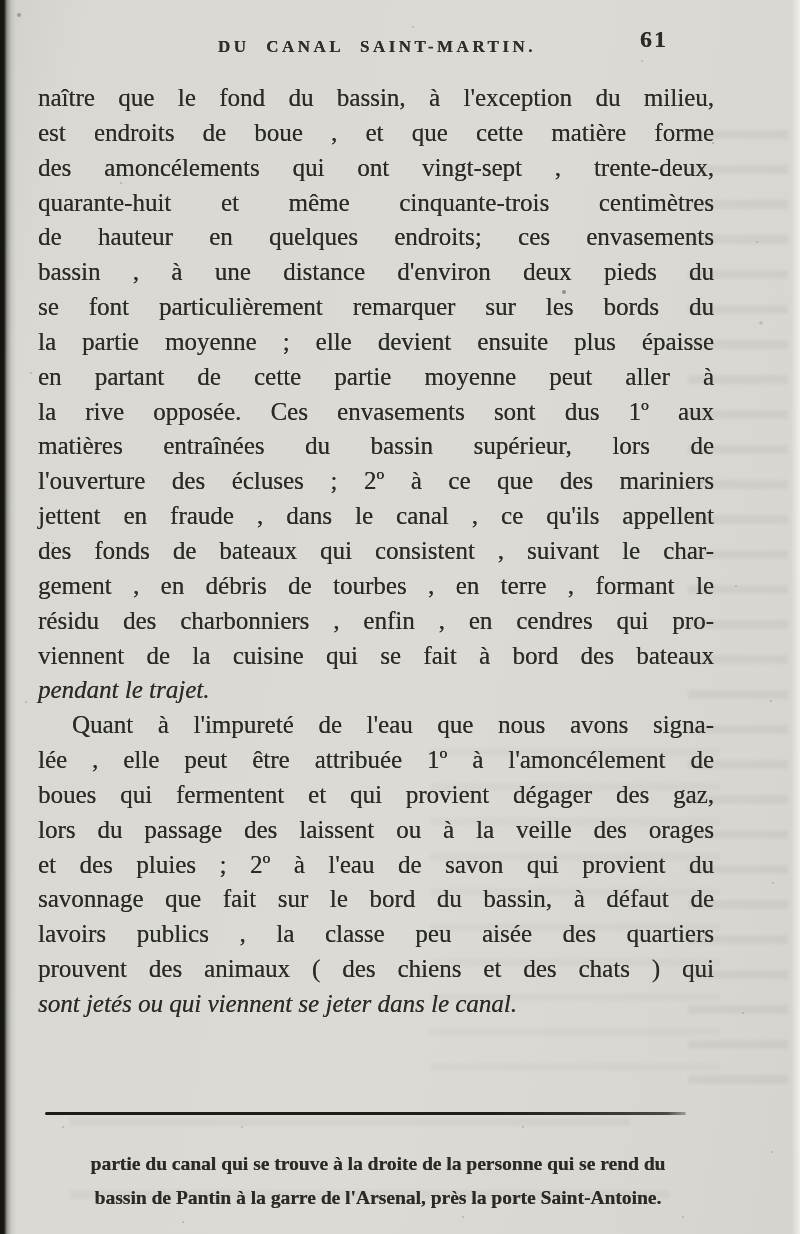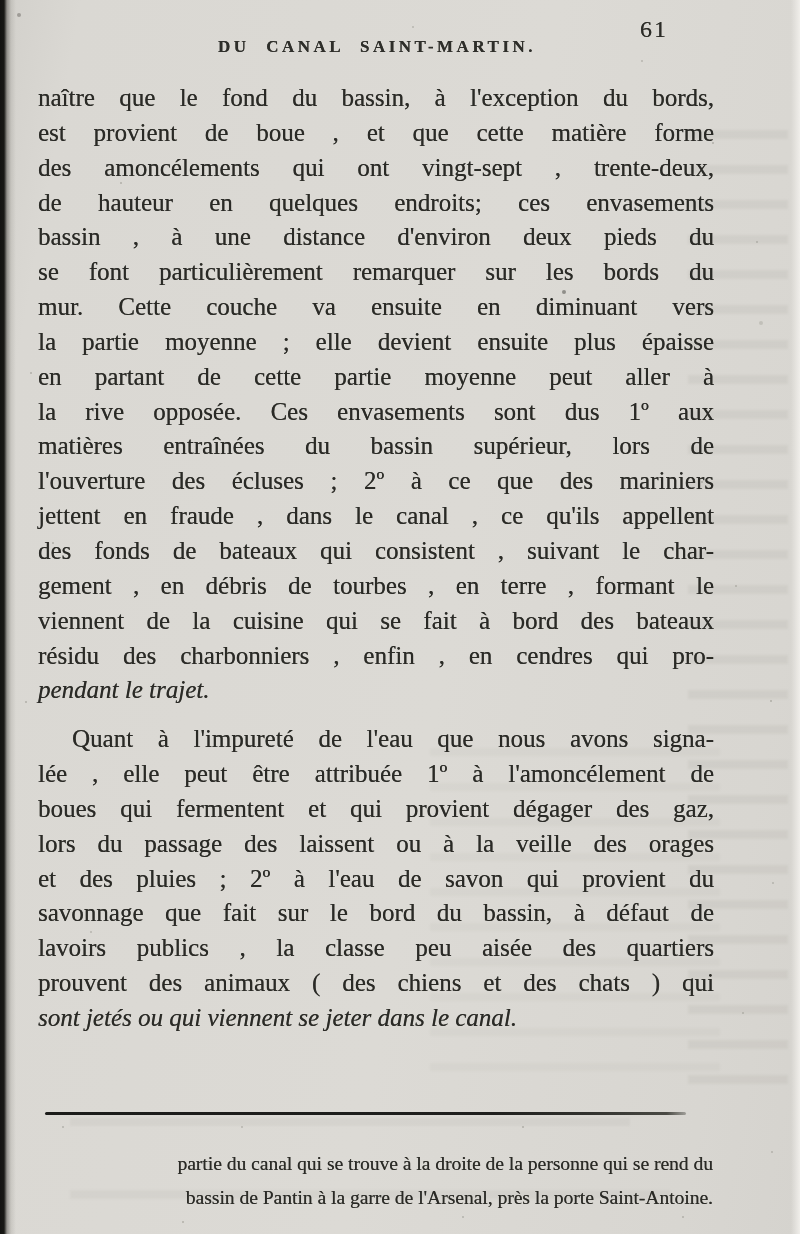--- a/index.html
+++ b/index.html
@@ -18,45 +18,46 @@
     background:linear-gradient(270deg,#f0eeea 0px,rgba(240,238,234,.55) 4px,rgba(0,0,0,0) 9px);}
   
   .running-title{
     position:absolute;top:37px;left:0;width:714px;
     text-align:center;font-size:17px;font-weight:bold;
     letter-spacing:3.5px;word-spacing:9px;color:#2e2e2a;
     text-shadow:0 0 .4px rgba(40,40,34,.8);
     margin-left:20px;
   }
   .page-number{
-    position:absolute;top:16px;left:640px;
+    position:absolute;top:26px;left:640px;
     font-size:24px;letter-spacing:2px;color:#2c2c28;
     text-shadow:0 0 .4px rgba(40,40,34,.8);
+    font-weight:bold;
   }
   
   .textblock{
     position:absolute;top:81px;left:38px;width:676px;
     font-size:25px;line-height:34.85px;
   }
   .bodyline{
     text-align:justify;text-align-last:justify;
     text-shadow:.2px .3px .35px rgba(38,38,32,.72);
   }
   .bodyline.last{text-align-last:left;font-style:italic;}
-  .para.indent .bodyline.first{text-indent:34px;margin-top:14px;}
+  .para.indent .bodyline.first{text-indent:34px;}
   
   .footnote-rule{
     position:absolute;top:1112px;left:45px;width:641px;height:3px;border-radius:2px;
     background:linear-gradient(90deg,#1c1c1a 0%,#1f1f1d 70%,#32322e 85%,#4a4a44 97%,rgba(74,74,68,.4) 100%);
   }
   .footnote{
     position:absolute;top:1147px;left:43px;width:670px;
     font-size:19.5px;line-height:33.5px;
   }
-  .footline{text-align:right;text-shadow:.2px .3px .3px rgba(38,38,32,.7);}
+  .footline{text-align:center;text-shadow:.2px .3px .3px rgba(38,38,32,.7);font-weight:bold;}
   
   .ghost{position:absolute;pointer-events:none;filter:blur(1.3px);}
   .ghost-right{left:688px;top:130px;width:100px;height:960px;opacity:.5;
     background:repeating-linear-gradient(180deg,rgba(142,140,131,.22) 0 9px,rgba(0,0,0,0) 9px 35px);}
   .ghost-mid{left:430px;top:748px;width:290px;height:350px;opacity:.3;
     background:repeating-linear-gradient(180deg,rgba(142,140,131,.20) 0 8px,rgba(0,0,0,0) 8px 35px);}
   .ghost-bottom{left:70px;top:1190px;width:600px;height:30px;opacity:.4;
     background:repeating-linear-gradient(180deg,rgba(142,140,131,.22) 0 9px,rgba(0,0,0,0) 9px 33px);}
   .ghost-footarea{left:70px;top:1118px;width:560px;height:18px;opacity:.35;
     background:repeating-linear-gradient(180deg,rgba(142,140,131,.25) 0 8px,rgba(0,0,0,0) 8px 30px);}
@@ -98,37 +99,37 @@
   <div class="ghost ghost-right"></div>
   <div class="ghost ghost-mid"></div>
   <div class="ghost ghost-footarea"></div>
   <div class="ghost ghost-bottom"></div>
 
   <div class="running-title">DU CANAL SAINT-MARTIN.</div>
   <div class="page-number">61</div>
 
   <div class="textblock">
     <div class="para">
-        <div class="bodyline first">naître que le fond du bassin, à l'exception du bords,</div>
-        <div class="bodyline">est provient de boue , et que cette matière forme</div>
+        <div class="bodyline first">naître que le fond du bassin, à l'exception du milieu,</div>
+        <div class="bodyline">est endroits de boue , et que cette matière forme</div>
         <div class="bodyline">des amoncélements qui ont vingt-sept , trente-deux,</div>
+        <div class="bodyline">quarante-huit et même cinquante-trois centimètres</div>
         <div class="bodyline">de hauteur en quelques endroits; ces envasements</div>
         <div class="bodyline">bassin , à une distance d'environ deux pieds du</div>
         <div class="bodyline">se font particulièrement remarquer sur les bords du</div>
-        <div class="bodyline">mur. Cette couche va ensuite en diminuant vers</div>
         <div class="bodyline">la partie moyenne ; elle devient ensuite plus épaisse</div>
         <div class="bodyline">en partant de cette partie moyenne peut aller à</div>
         <div class="bodyline">la rive opposée. Ces envasements sont dus 1º aux</div>
         <div class="bodyline">matières entraînées du bassin supérieur, lors de</div>
         <div class="bodyline">l'ouverture des écluses ; 2º à ce que des mariniers</div>
         <div class="bodyline">jettent en fraude , dans le canal , ce qu'ils appellent</div>
         <div class="bodyline">des fonds de bateaux qui consistent , suivant le char-</div>
         <div class="bodyline">gement , en débris de tourbes , en terre , formant le</div>
+        <div class="bodyline">résidu des charbonniers , enfin , en cendres qui pro-</div>
         <div class="bodyline">viennent de la cuisine qui se fait à bord des bateaux</div>
-        <div class="bodyline">résidu des charbonniers , enfin , en cendres qui pro-</div>
         <div class="bodyline last">pendant le trajet.</div>
       </div>
     <div class="para indent">
         <div class="bodyline first">Quant à l'impureté de l'eau que nous avons signa-</div>
         <div class="bodyline">lée , elle peut être attribuée 1º à l'amoncélement de</div>
         <div class="bodyline">boues qui fermentent et qui provient dégager des gaz,</div>
         <div class="bodyline">lors du passage des laissent ou à la veille des orages</div>
         <div class="bodyline">et des pluies ; 2º à l'eau de savon qui provient du</div>
         <div class="bodyline">savonnage que fait sur le bord du bassin, à défaut de</div>
         <div class="bodyline">lavoirs publics , la classe peu aisée des quartiers</div>

